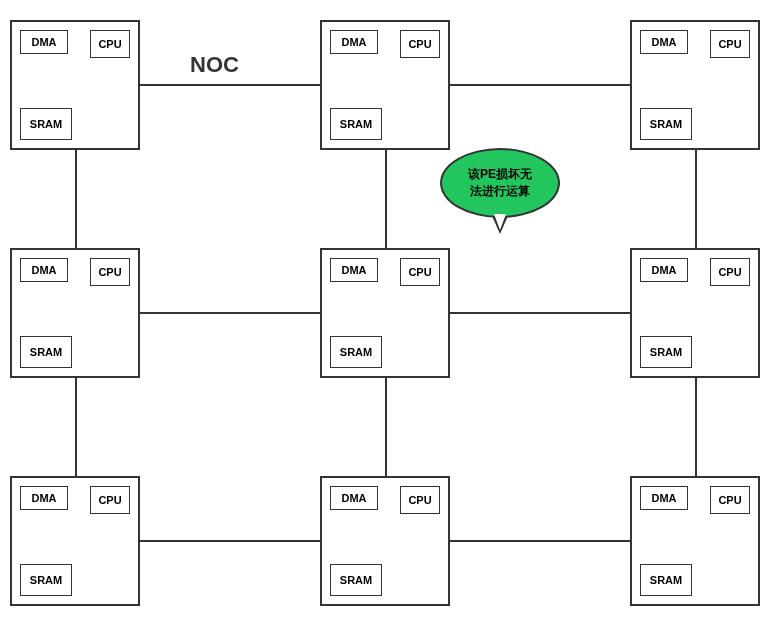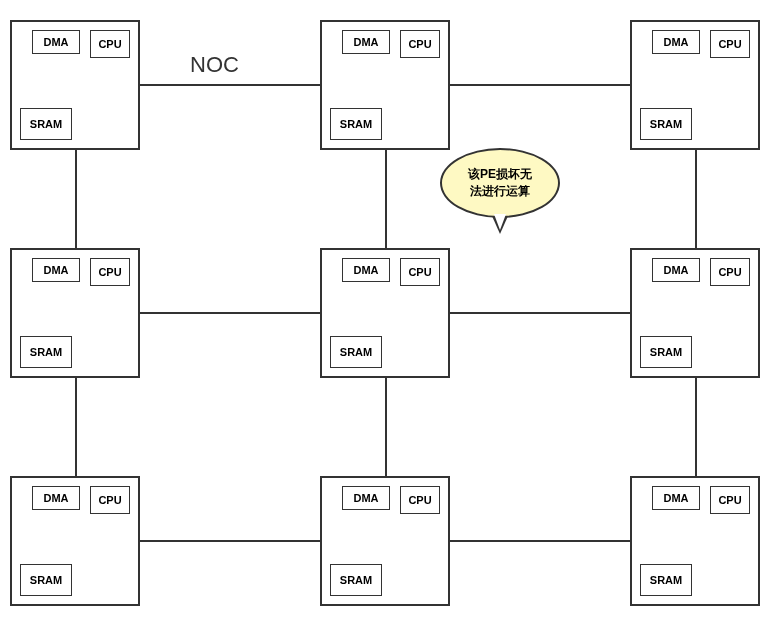--- a/index.html
+++ b/index.html
@@ -36,21 +36,21 @@
       font-weight: bold;
       display: flex;
       align-items: center;
       justify-content: center;
     }
 
     .dma-box {
       width: 48px;
       height: 24px;
       top: 8px;
-      left: 20px;
+      left: 8px;
     }
 
     .cpu-box {
       width: 40px;
       height: 28px;
       top: 8px;
       right: 8px;
       text-align: center;
     }
 
@@ -72,30 +72,30 @@
     .vline {
       position: absolute;
       background: #333;
       width: 2px;
     }
 
     
     .noc-label {
       position: absolute;
       font-size: 22px;
-      font-weight: normal;
+      font-weight: bold;
       color: #333;
     }
 
     
     .bubble {
       position: absolute;
       border: 2px solid #333;
       border-radius: 50%;
-      background: #fef9c3;
+      background: #22c55e;
       display: flex;
       align-items: center;
       justify-content: center;
       text-align: center;
       font-size: 13px;
       font-weight: bold;
       line-height: 1.4;
       width: 120px;
       height: 70px;
     }

